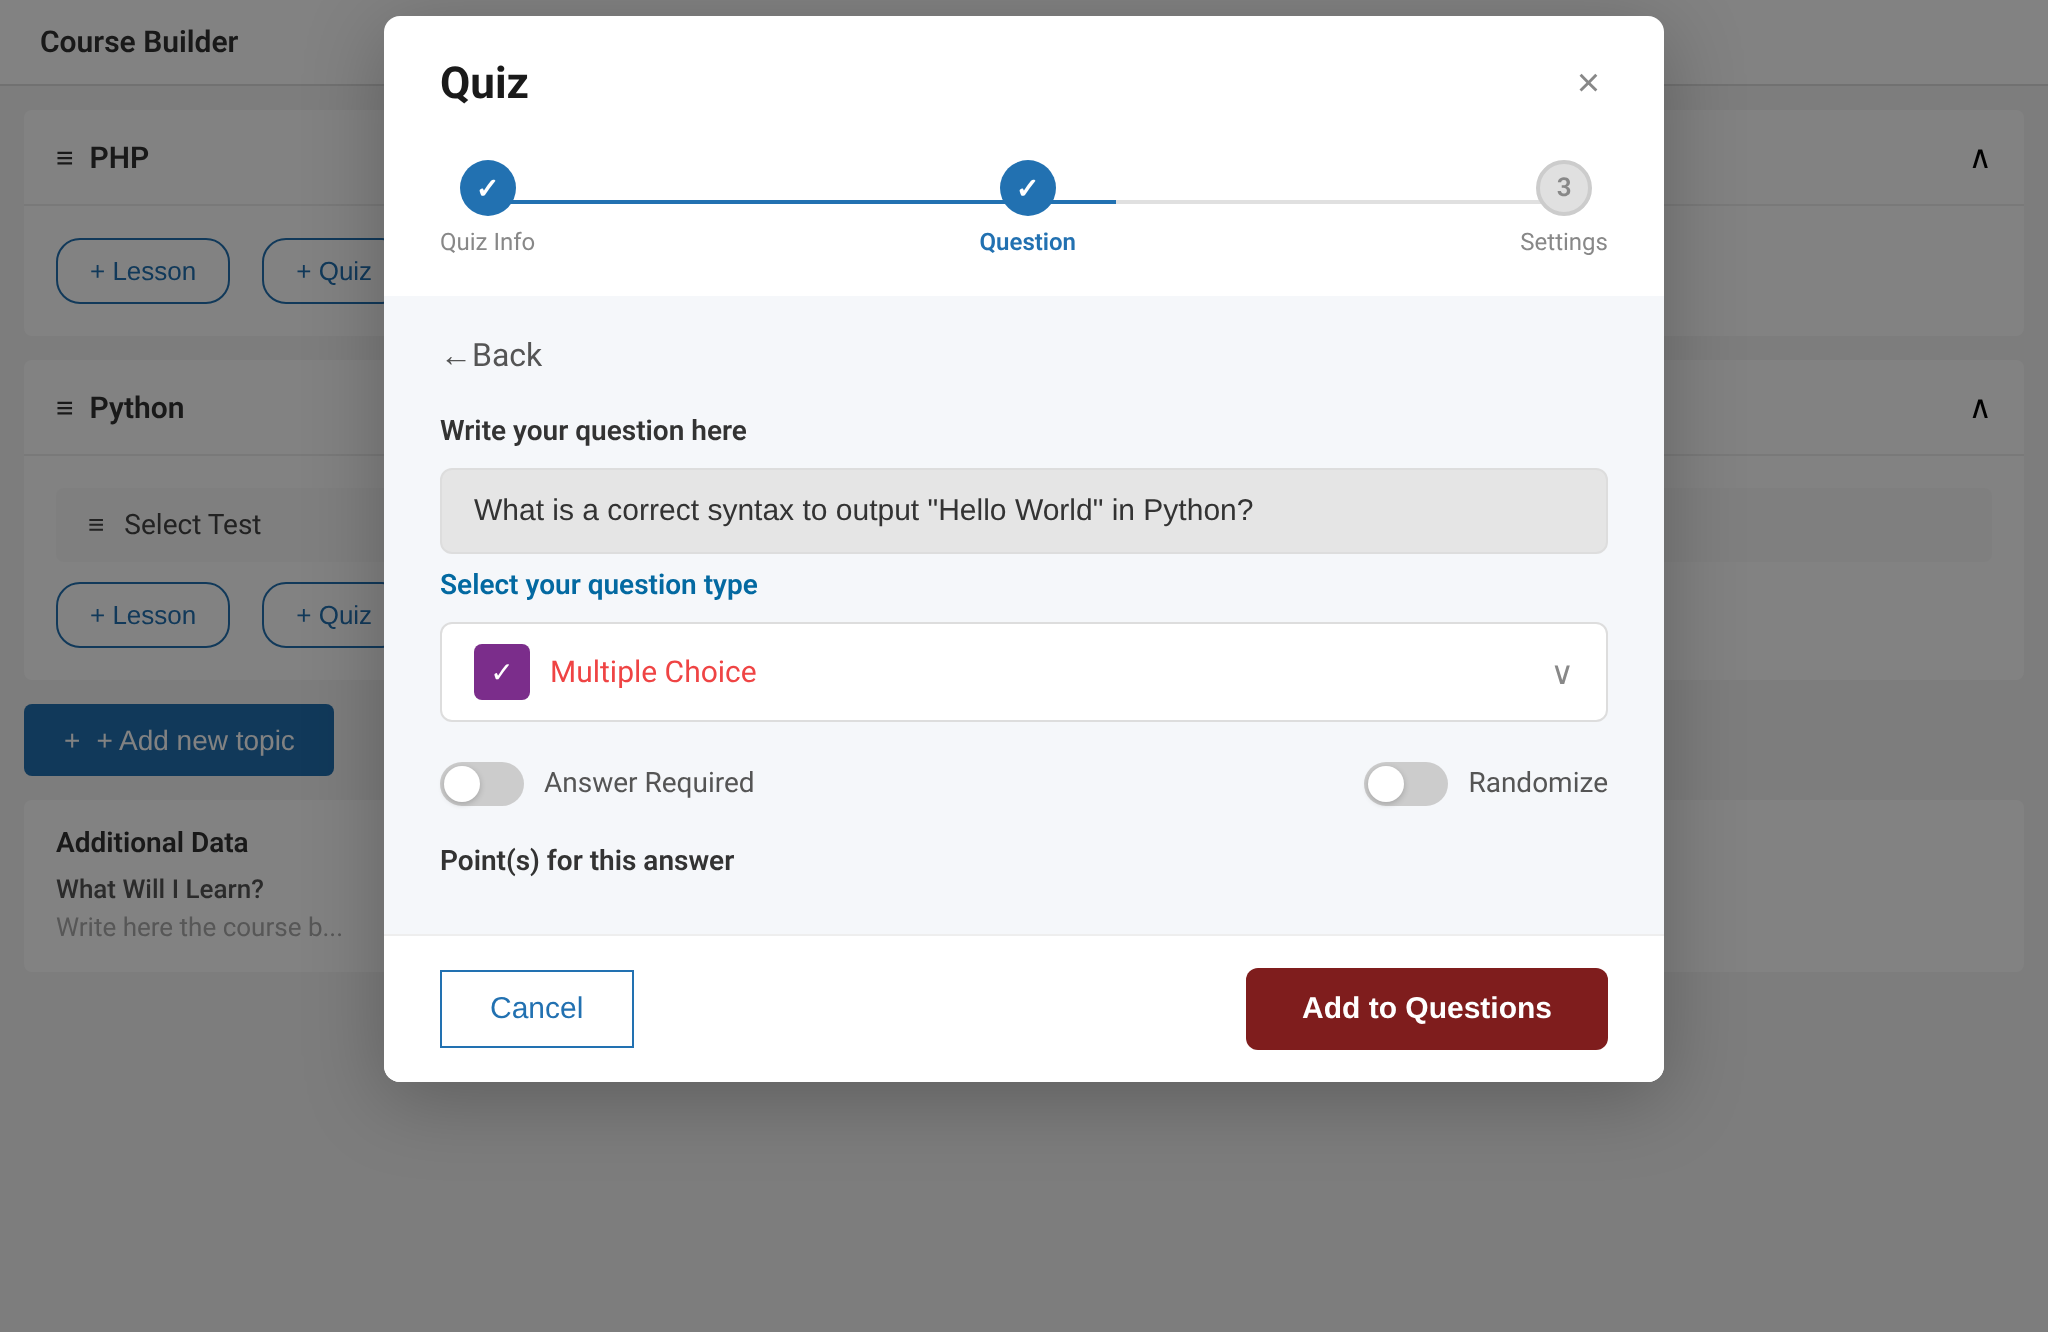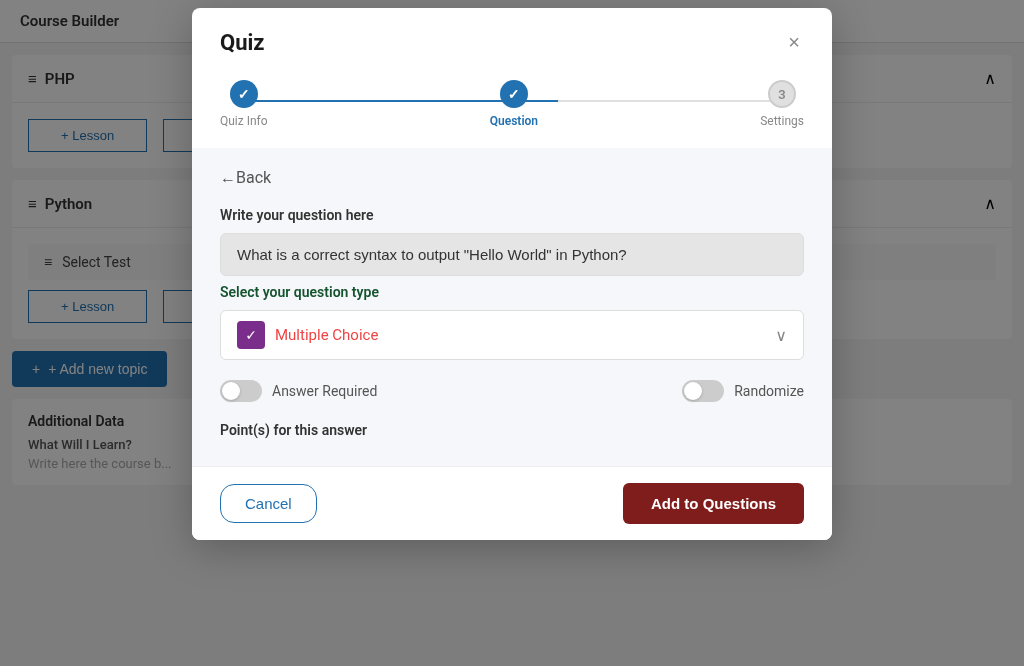--- a/index.html
+++ b/index.html
@@ -68,22 +68,22 @@
       border-radius: 4px;
       margin-bottom: 10px;
       font-size: 14px;
       color: #444;
     }
 
     .bg-btn {
       display: inline-flex;
       align-items: center;
       gap: 6px;
-      padding: 8px 32px;
-      border-radius: 0;
+      padding: 8px 16px;
+      border-radius: 12px;
       font-size: 13px;
       cursor: pointer;
       margin-right: 8px;
     }
 
     .bg-btn-outline {
       border: 1px solid #2271b1;
       color: #2271b1;
       background: #fff;
     }
@@ -284,21 +284,21 @@
       font-size: 15px;
       color: #333;
       background: #e5e5e5;
       margin-bottom: 8px;
       outline: none;
     }
 
     .question-type-label {
       font-size: 14px;
       font-weight: 600;
-      color: #14532d;
+      color: #0369a1;
       margin-bottom: 10px;
     }
 
     .select-wrapper {
       position: relative;
       margin-bottom: 20px;
     }
 
     .select-display {
       display: flex;
@@ -396,21 +396,21 @@
       padding: 16px 28px;
       background: #fff;
       border-top: 1px solid #eee;
     }
 
     .btn-cancel {
       padding: 10px 24px;
       border: 1px solid #2271b1;
       color: #2271b1;
       background: #fff;
-      border-radius: 14px;
+      border-radius: 0;
       font-size: 15px;
       cursor: pointer;
       font-weight: 500;
     }
 
     .btn-add {
       padding: 12px 28px;
       background: #7f1d1d;
       color: #fff;
       border: none;

